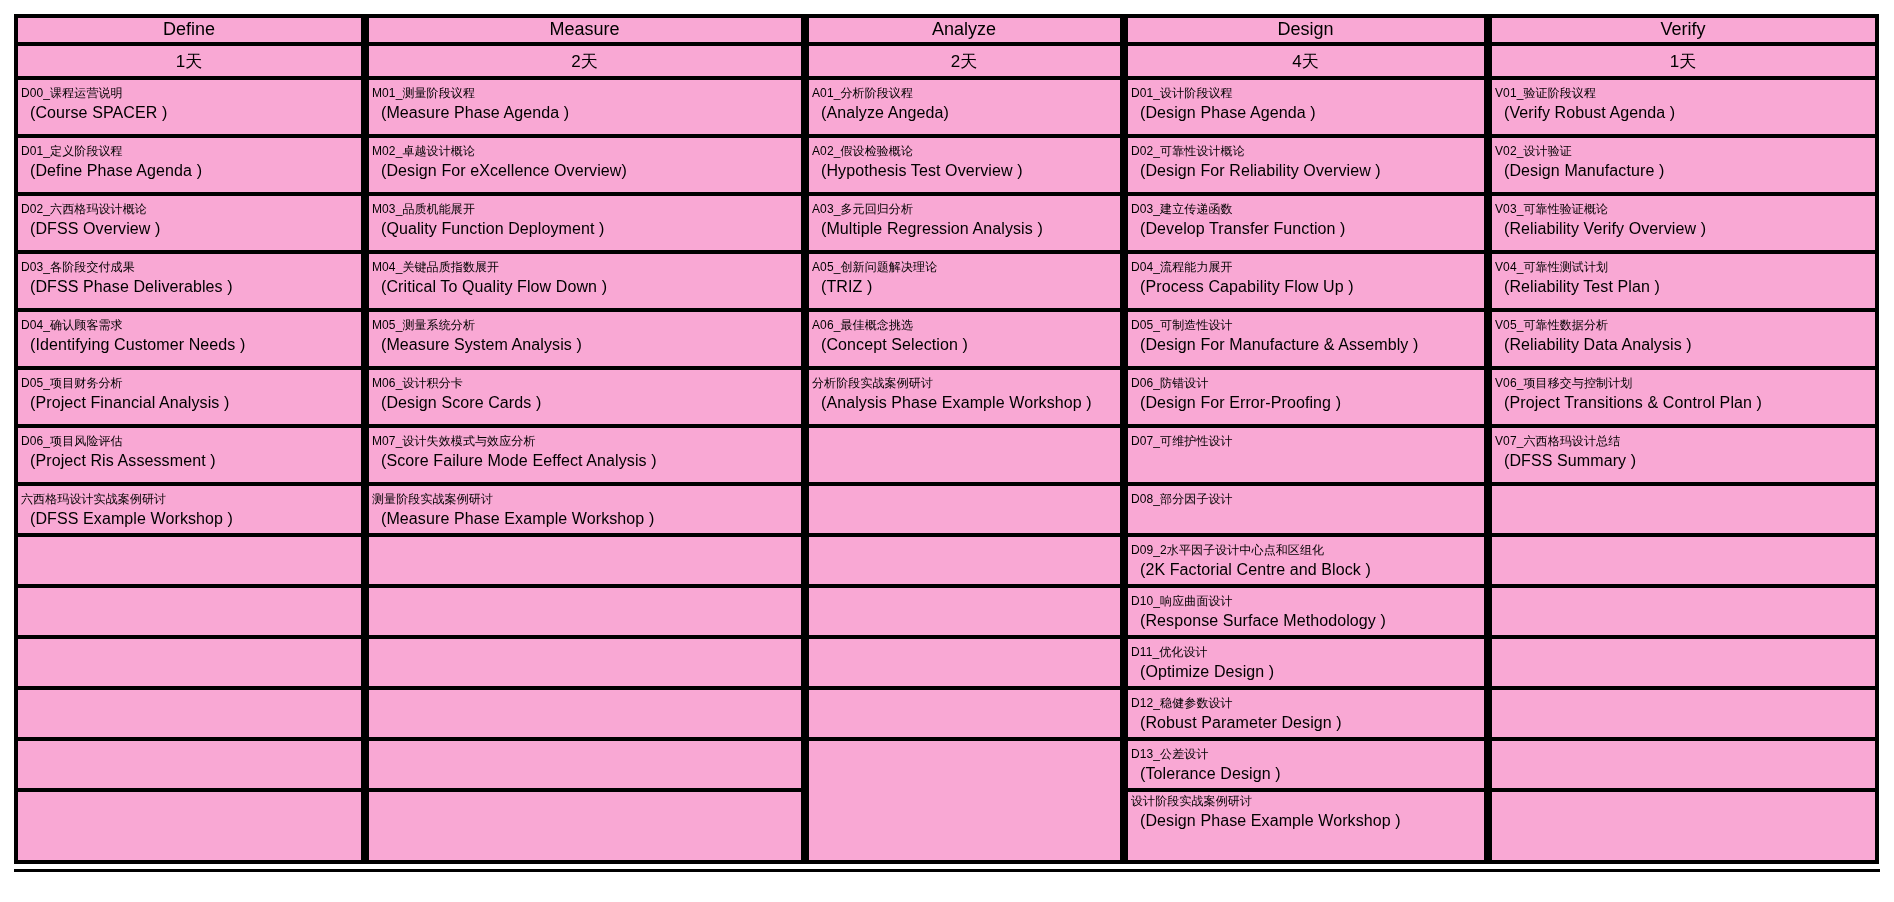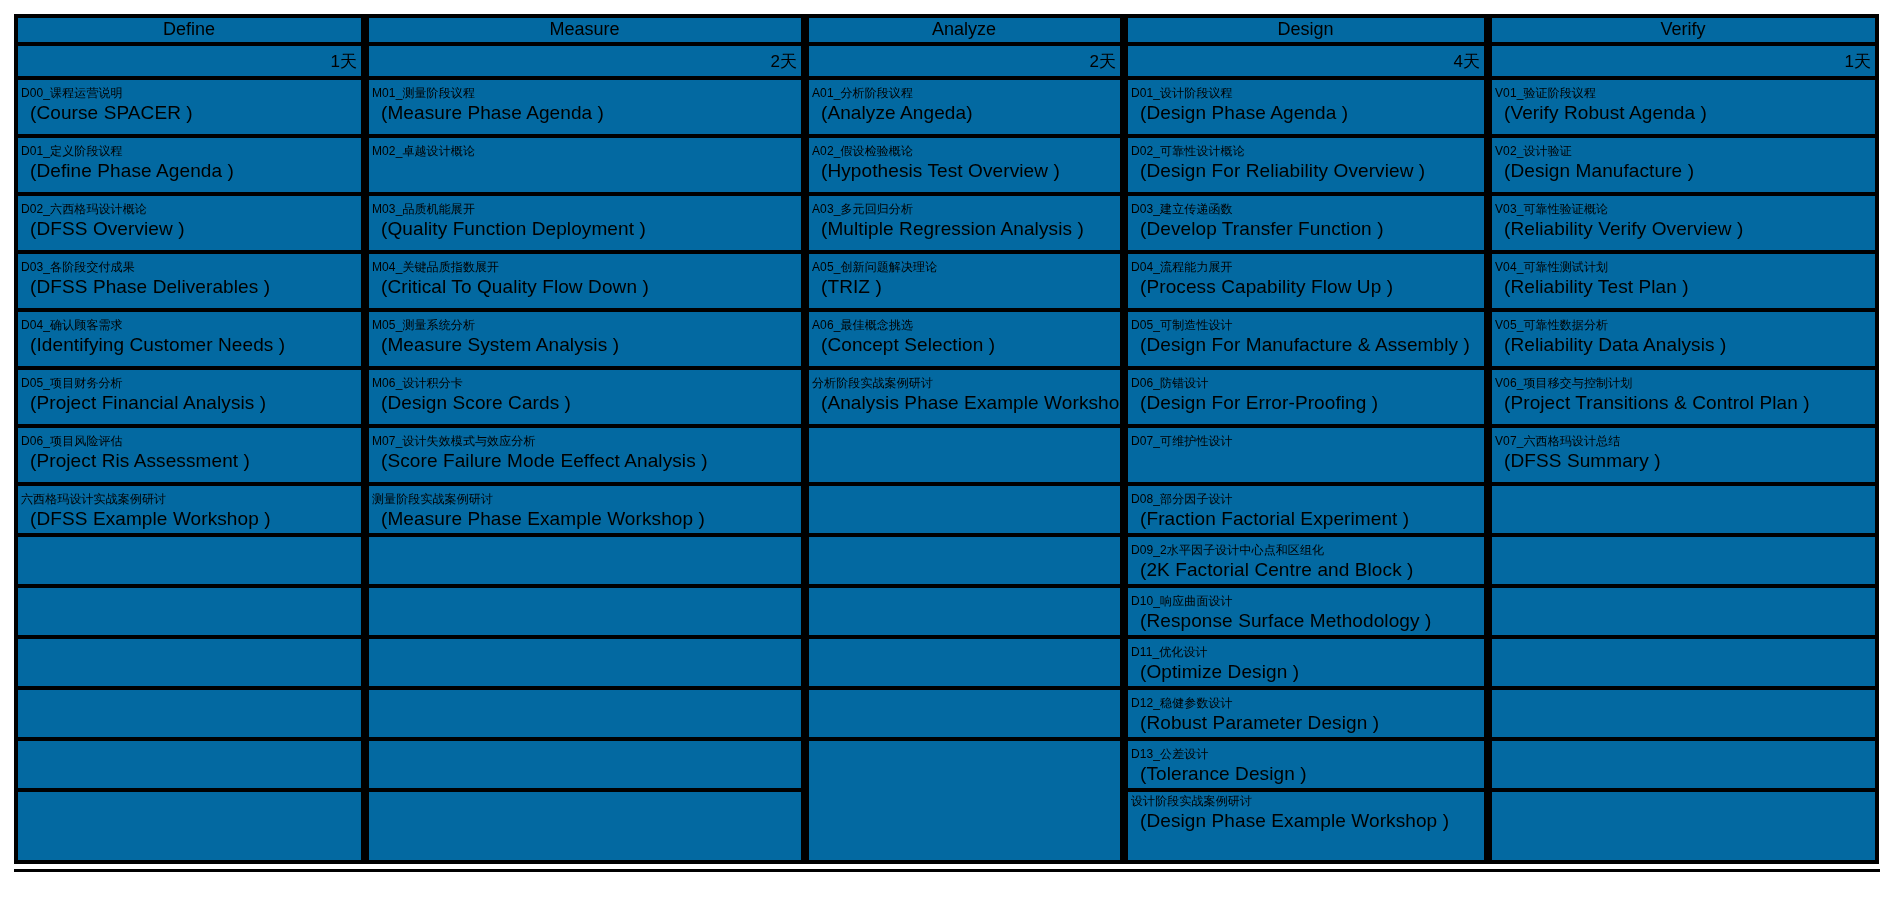--- a/index.html
+++ b/index.html
@@ -15,21 +15,21 @@
     width:1880px;
   }
   .matrix{
     display:flex;
     align-items:stretch;
   }
   
   .col{
     box-sizing:border-box;
     border:4px solid #000;
-    background:#0369a1;
+    background:#f9a8d4;
     display:grid;
     grid-template-rows:24px 34px repeat(7,58px) repeat(6,51px) 72px;
   }
   .col0{width:351px}
   .col1{width:440px}
   .col2{width:319px}
   .col3{width:364px}
   .col4{width:391px}
   .cell{
     box-sizing:border-box;
@@ -38,39 +38,39 @@
     overflow:hidden;
   }
   .cell.r0{border-top:none;}
   .cell.header{
     text-align:center;
     font-size:18px;
     line-height:20px;
     padding-top:1px;
   }
   .cell.duration{
-    text-align:right;
+    text-align:center;
     font-size:17px;
     line-height:19px;
     padding-top:6px;
   }
   .cell.last{
     padding-top:0;
   }
   .title{
     display:block;
     font-size:12px;
     line-height:19px;
     white-space:nowrap;
     letter-spacing:0.1px;
   }
   .subtitle{
     display:block;
     padding-left:9px;
-    font-size:19px;
+    font-size:16px;
     line-height:20px;
     white-space:nowrap;
     letter-spacing:0.1px;
   }
   .bottom-rule{
     margin-top:5px;
     width:1866px;
     height:3px;
     background:#000;
   }
@@ -124,20 +124,21 @@
       </div>
       <div class="col col1">
         <div class="cell header r0"><span>Measure</span></div>
         <div class="cell duration"><span>2天</span></div>
         <div class="cell">
           <span class="title">M01_测量阶段议程</span>
           <span class="subtitle">(Measure Phase Agenda )</span>
         </div>
         <div class="cell">
           <span class="title">M02_卓越设计概论</span>
+          <span class="subtitle">(Design For eXcellence Overview)</span>
         </div>
         <div class="cell">
           <span class="title">M03_品质机能展开</span>
           <span class="subtitle">(Quality Function Deployment )</span>
         </div>
         <div class="cell">
           <span class="title">M04_关键品质指数展开</span>
           <span class="subtitle">(Critical To Quality Flow Down )</span>
         </div>
         <div class="cell">
@@ -223,21 +224,20 @@
         </div>
         <div class="cell">
           <span class="title">D06_防错设计</span>
           <span class="subtitle">(Design For Error-Proofing )</span>
         </div>
         <div class="cell">
           <span class="title">D07_可维护性设计</span>
         </div>
         <div class="cell">
           <span class="title">D08_部分因子设计</span>
-          <span class="subtitle">(Fraction Factorial Experiment )</span>
         </div>
         <div class="cell">
           <span class="title">D09_2水平因子设计中心点和区组化</span>
           <span class="subtitle">(2K Factorial Centre and Block )</span>
         </div>
         <div class="cell">
           <span class="title">D10_响应曲面设计</span>
           <span class="subtitle">(Response Surface Methodology )</span>
         </div>
         <div class="cell">

